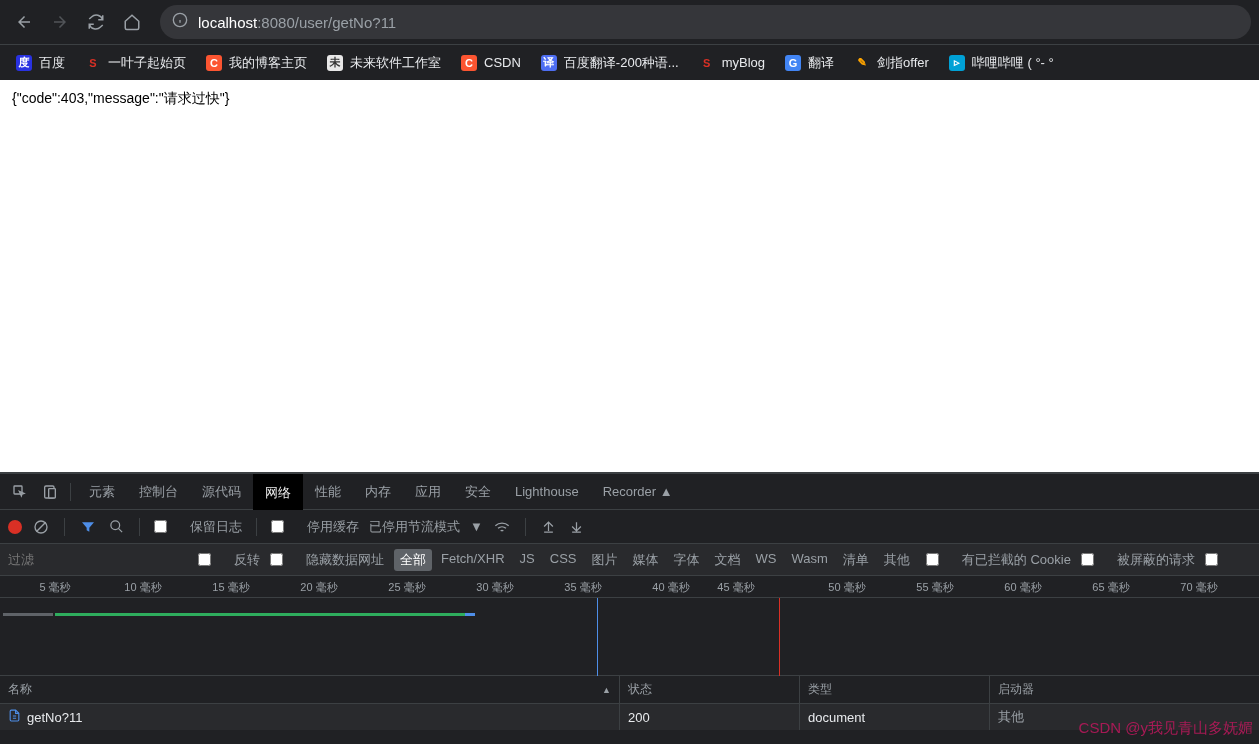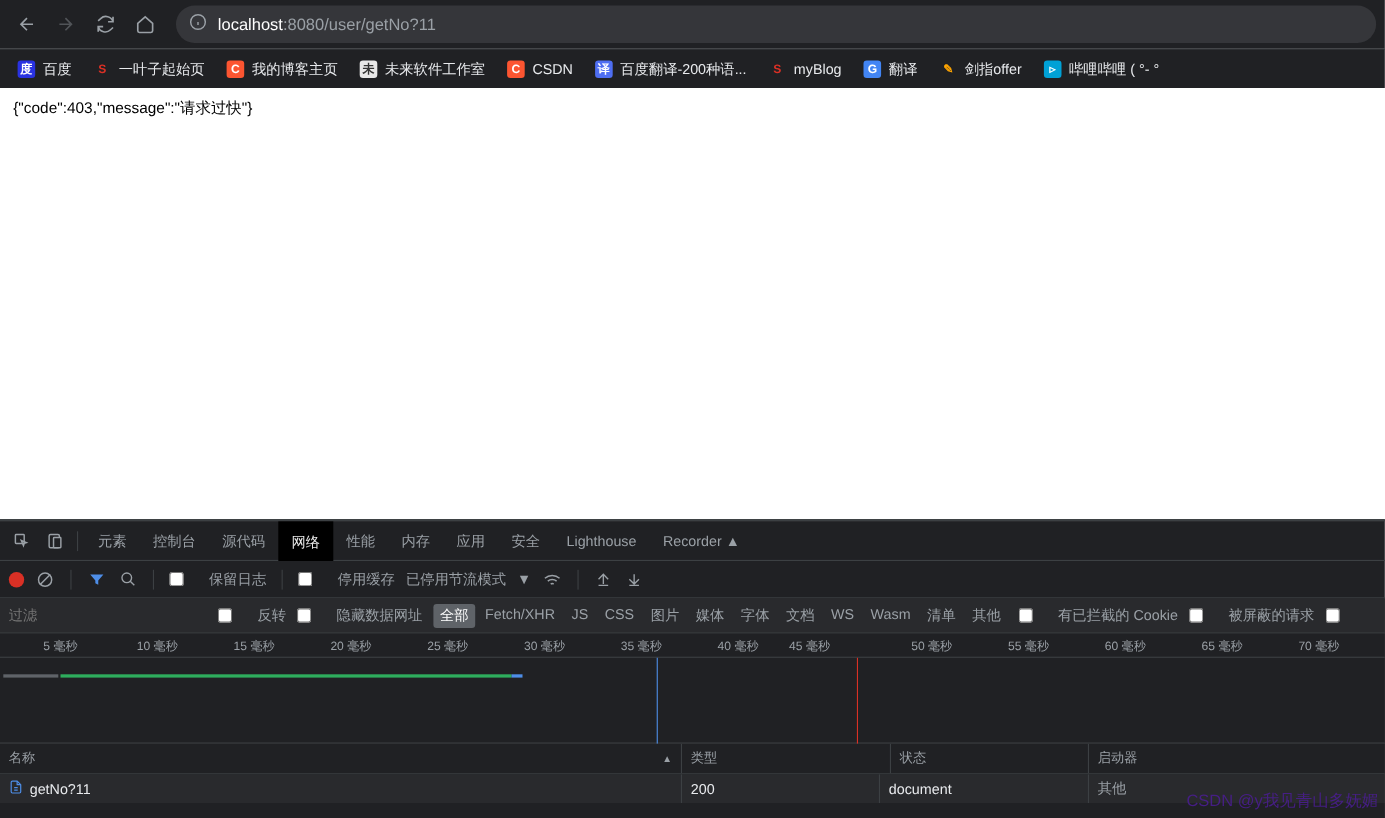--- a/index.html
+++ b/index.html
@@ -48,21 +48,21 @@
     .timeline-body { position: relative; height: 78px; }
     .timeline-bar { position: absolute; height: 3px; top: 15px; }
     .timeline-vline { position: absolute; width: 1px; top: 0; bottom: 0; }
     
     .dt-table-header { height: 28px; display: flex; background: #202124; border-bottom: 1px solid #3c4043; font-size: 12px; color: #9aa0a6; }
     .dt-th { padding: 6px 8px; border-right: 1px solid #3c4043; display: flex; align-items: center; gap: 20px; text-align: right; }
     .dt-table-row { height: 26px; display: flex; font-size: 13px; color: #e8eaed; background: #292a2d; }
     .dt-td { padding: 4px 8px; border-right: 1px solid #3c4043; display: flex; align-items: center; gap: 6px; }
     .doc-icon { color: #4e8ee8; }
     
-    .watermark { position: absolute; right: 6px; bottom: 6px; font-size: 15px; color: #4c1d95; opacity: 0.85; font-family: Arial, sans-serif; pointer-events: none; }
+    .watermark { position: absolute; right: 6px; bottom: 6px; font-size: 15px; color: #be185d; opacity: 0.85; font-family: Arial, sans-serif; pointer-events: none; }
   </style>
 </head>
 <body>
 
 <div class="browser-toolbar">
   <div class="nav-btn">
     <svg viewBox="0 0 24 24" fill="currentColor">
         <path d="M20 11H7.8l5.6-5.6L12 4l-8 8 8 8 1.4-1.4L7.8 13H20z"></path>
       </svg>
   </div>
@@ -281,25 +281,25 @@
       <div class="timeline-vline" style="left:597px;background:#4e8ee8"></div>
       <div class="timeline-vline" style="left:779px;background:#d93025"></div>
     </div>
   </div>
 
   <div class="dt-table-header">
     <div class="dt-th" style="width:620px">
         <span>名称</span>
         <span style="margin-left:auto;font-size:9px">▲</span>
       </div>
+    <div class="dt-th" style="width:180px">
+        <span>状态</span>
+      </div>
     <div class="dt-th" style="width:190px">
         <span>类型</span>
-      </div>
-    <div class="dt-th" style="width:180px">
-        <span>状态</span>
       </div>
     <div class="dt-th" style="flex:1;border-right:none">
         <span>启动器</span>
       </div>
   </div>
 
   <div class="dt-table-row">
     <div class="dt-td" style="width:620px">
       <span class="doc-icon">
         <svg width="13" height="13" viewBox="0 0 24 24" fill="none" stroke="currentColor" stroke-width="2">

